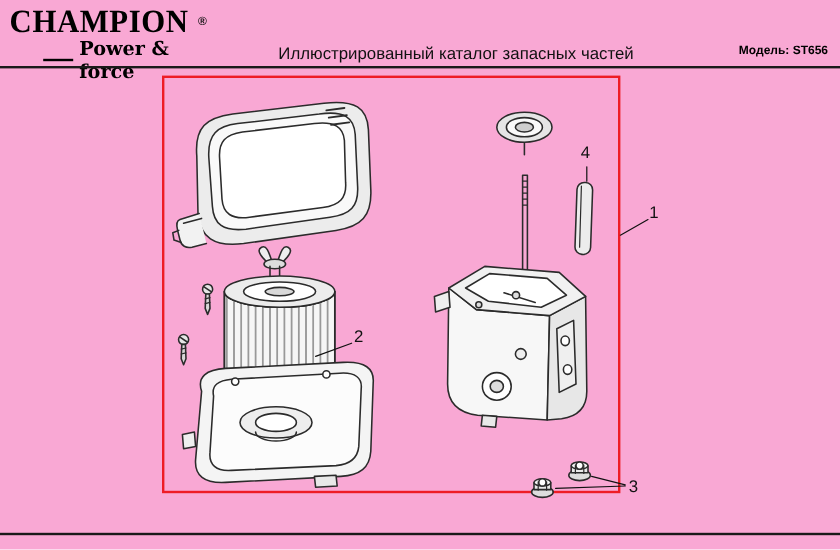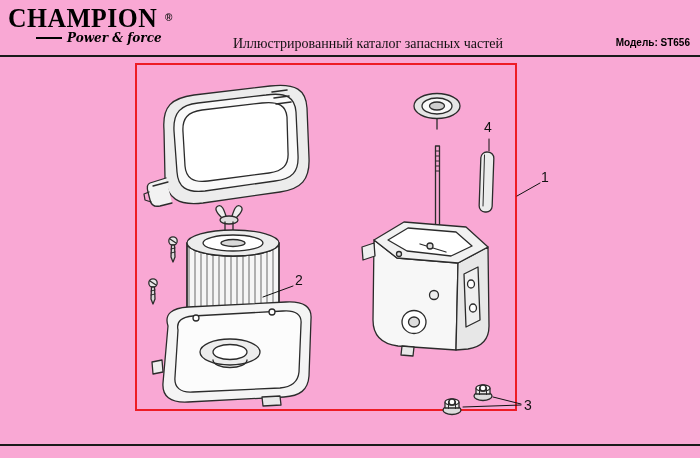--- a/index.html
+++ b/index.html
@@ -11,24 +11,24 @@
   .logo { position:absolute; left:8px; top:5px; width:180px; }
   .brand-line { line-height:1; white-space:nowrap; }
   .brand {
     display:inline-block; font-family:"Liberation Serif", serif;
     font-weight:bold; font-size:27px; letter-spacing:0.5px;
     transform:scaleX(.95); transform-origin:left center; color:#000;
   }
   .reg { font-size:10px; vertical-align:super; font-weight:bold; }
   .tag-row { display:flex; align-items:center; margin-top:-1px; padding-left:28px; }
   .tag-rule { width:26px; height:2px; background:#000; margin-right:5px; }
-  .tagline { font-family:"DejaVu Serif", serif; font-style:italic; font-weight:bold; font-size:12px; color:#000; }
+  .tagline { font-family:"DejaVu Serif", serif; font-weight:bold; font-size:16px; color:#000; }
   .page-title {
-    position:absolute; left:158px; top:36px; width:420px; text-align:center;
-    font-size:14px; color:#111;font-family:Liberation Serif, serif;
+    position:absolute; left:170px; top:36px; width:420px; text-align:center;
+    font-size:14px; color:#111;
   }
   .model-label {
     position:absolute; right:10px; top:37px; font-size:10px; font-weight:bold; color:#000;
   }
   .divider { position:absolute; left:0; width:700px; height:2px; background:#1a1a1a; }
   .divider.top { top:55px; }
   .divider.bottom { top:444px; }
   
   .art { position:absolute; left:0; top:0; width:700px; height:458px; }
   .callout { position:absolute; font-size:14px; color:#111; line-height:1; }

